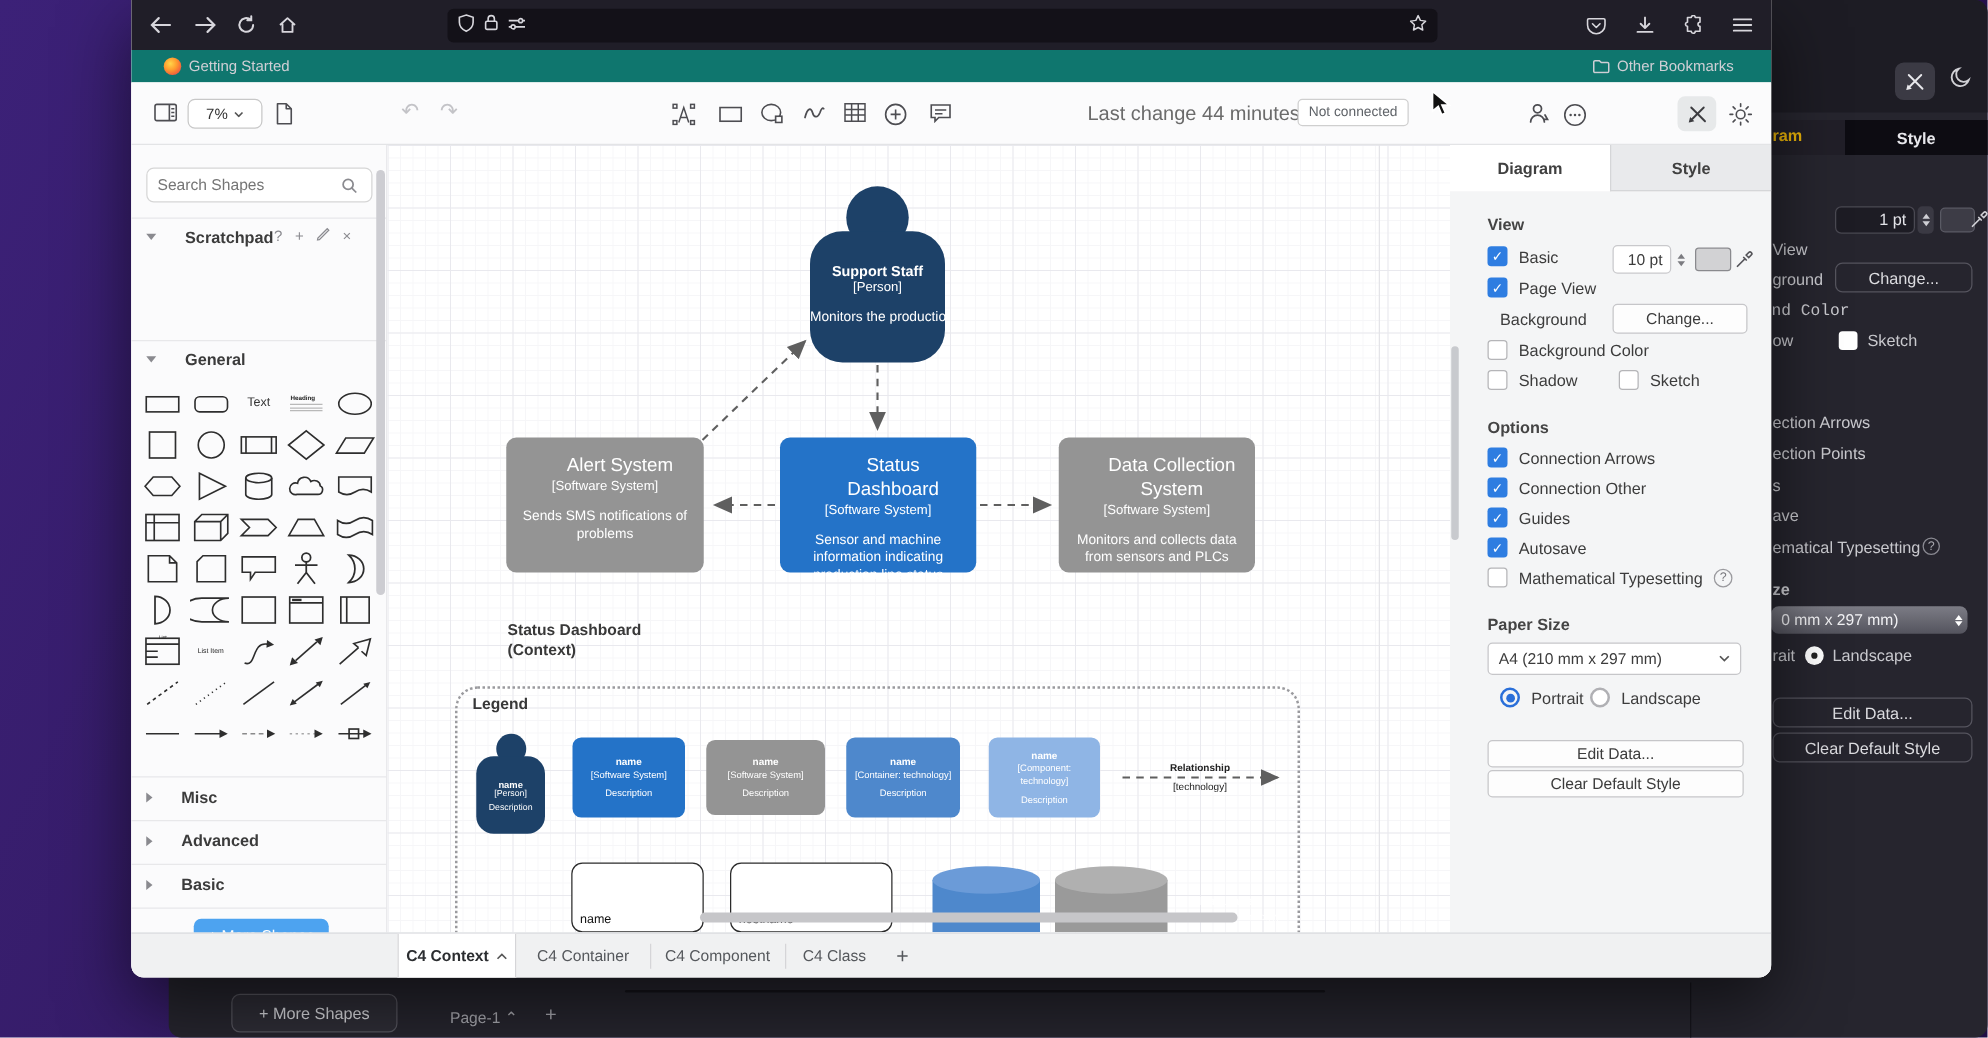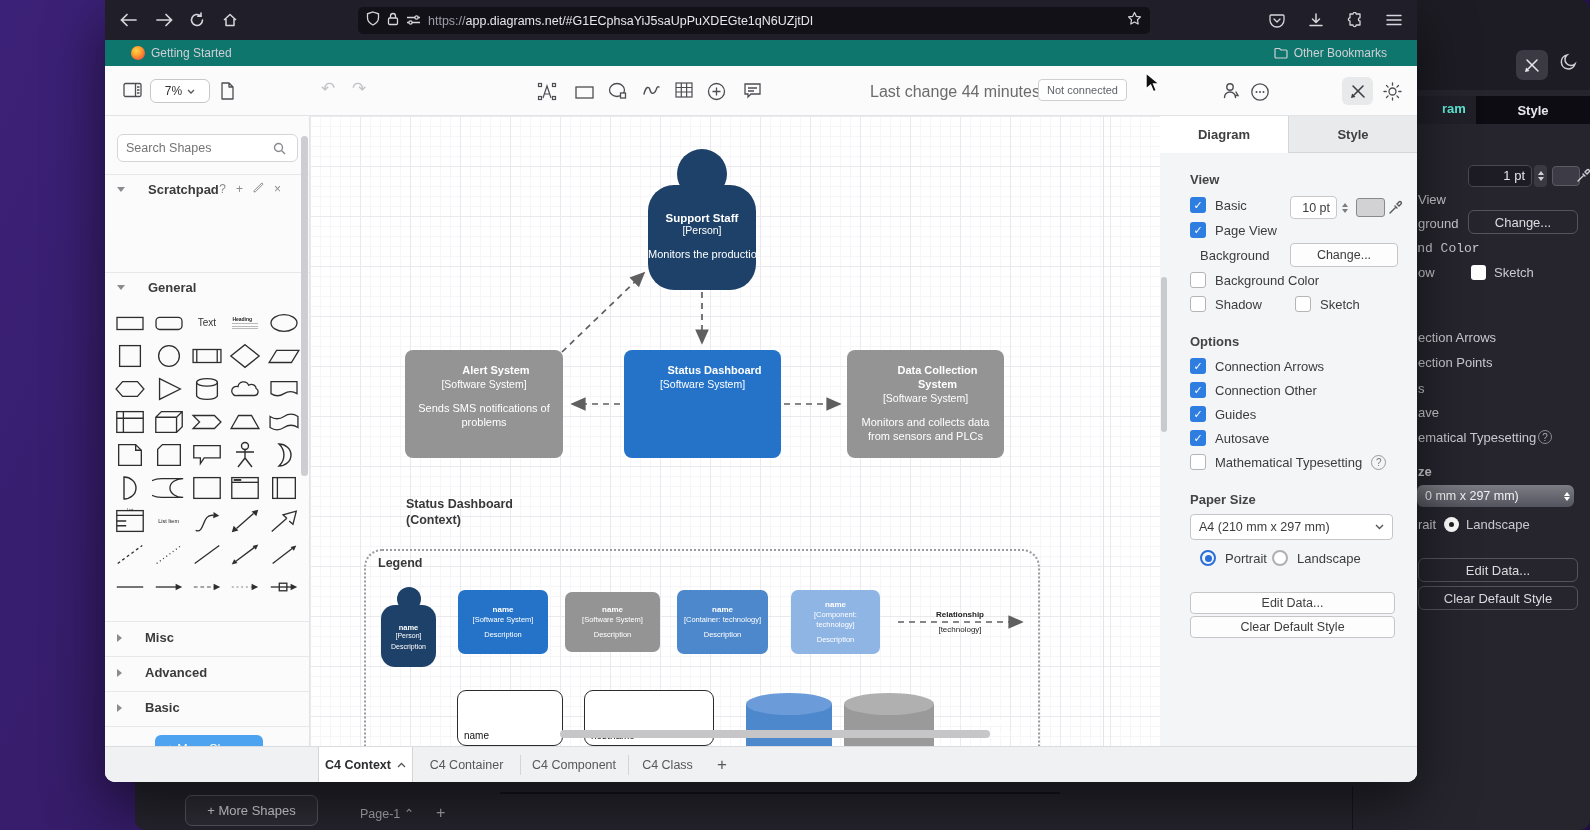--- a/index.html
+++ b/index.html
@@ -6,21 +6,21 @@
   html,body { width:1590px; height:830px; overflow:hidden; font-family:"Liberation Sans",sans-serif; }
   .desktop { position:absolute; inset:0; background:linear-gradient(115deg,#3c2178 0%,#331a62 35%,#2a1253 62%,#200d44 100%); }
 
   
   .bgwin { position:absolute; left:135px; top:0; width:1455px; height:830px; background:#26252e; border-radius:10px; }
   .bgwin .titlebar { position:absolute; left:0; top:0; right:0; height:90px; background:#1d1c24; border-radius:10px 10px 0 0; }
   .bg-sketch-btn { position:absolute; left:1381px; top:50px; width:32px; height:30px; background:#3b3a44; border-radius:7px; display:flex; align-items:center; justify-content:center; }
   .bg-moon { position:absolute; left:1424px; top:52px; }
   .bgwin .tabrow { position:absolute; left:0; top:96px; right:0; height:28px; background:#211f28; }
   .bg-tab-style { position:absolute; left:1341px; top:0; width:114px; height:28px; background:#0d0c12; color:#e8e8ec; font-weight:bold; font-size:13px; display:flex; align-items:center; justify-content:center; }
-  .bg-tab-diagram { position:absolute; left:1283px; top:5px; color:#5eead4; font-weight:bold; font-size:13px;margin-left:24px; }
+  .bg-tab-diagram { position:absolute; left:1283px; top:5px; color:#eab308; font-weight:bold; font-size:13px; }
   .bgtext { position:absolute; color:#c9c9ce; font-size:13px; }
   .bgtext.b { font-weight:bold; color:#cfcfd4; }
   .bg-input { position:absolute; left:1333px; top:165px; width:64px; height:22px; background:#1d1c24; border:1px solid #4a4952; border-radius:5px; color:#e3e3e8; font-size:13px; text-align:right; padding:2px 6px; }
   .bg-stepper { position:absolute; left:1399px; top:165px; width:13px; height:22px; background:#3a3943; border-radius:4px; display:flex; flex-direction:column; align-items:center; justify-content:center; gap:2px; }
   .bg-swatch { position:absolute; left:1403px; top:166px; width:28px; height:20px; background:#3d3c46; border:1px solid #5a5a64; border-radius:4px; margin-left:14px; }
   .bg-drop { position:absolute; left:1441px; top:168px; color:#d0d0d5; }
   .bg-btn { position:absolute; height:24px; border:1px solid #55545e; border-radius:6px; color:#dcdce0; font-size:13px; display:flex; align-items:center; justify-content:center; background:transparent; }
   .bg-check { position:absolute; width:15px; height:15px; background:#ffffff; border-radius:3px; }
   .bg-help { position:absolute; width:14px; height:14px; border:1px solid #8a8a92; border-radius:50%; color:#a9a9b0; font-size:10px; display:flex; align-items:center; justify-content:center; }
   .bg-select { position:absolute; left:1282px; top:485px; width:157px; height:22px; background:linear-gradient(#7c7c85,#54545e); border-radius:6px; color:#f1f1f4; font-size:12.5px; display:flex; align-items:center; padding-left:8px; }
@@ -87,21 +87,21 @@
   .canvas { position:relative; width:850px; height:630px; flex:none; overflow:hidden;
     background-color:#ffffff;
     background-image:
       linear-gradient(to right,#e9e9ee 1px,transparent 1px),
       linear-gradient(to bottom,#e9e9ee 1px,transparent 1px),
       linear-gradient(to right,#f6f6f8 1px,transparent 1px),
       linear-gradient(to bottom,#f6f6f8 1px,transparent 1px);
     background-size:50px 50px,50px 50px,10px 10px,10px 10px; }
   .pagebreak { position:absolute; left:793px; top:0; width:1px; height:630px; background:#e4e4e8; }
   .node { position:absolute; border-radius:8px; color:#fff; text-align:center; display:flex; flex-direction:column; align-items:center; padding:14px 8px 0; }
-  .node .ttl { font-weight:bold; font-size:11px; line-height:1.25;margin-left:24px; }
+  .node .ttl { font-weight:normal; font-size:15px; line-height:1.25;margin-left:24px; }
   .node .typ { font-size:10.5px; line-height:1.3; }
   .node .dsc { font-size:11px; line-height:1.25; margin-top:11px; }
   .person-head { position:absolute; left:367px; top:33px; width:50px; height:50px; border-radius:50%; }
   .person-body { position:absolute; left:338px; top:69px; width:108px; height:105px; border-radius:26px; color:#fff; text-align:center; overflow:hidden; padding-top:27px; }
   .person-body .ttl { font-weight:bold; font-size:11.5px; }
   .person-body .typ { font-size:10.5px; }
   .person-body .dsc { font-size:11px; margin-top:12px; white-space:nowrap; }
   .ctx-label { position:absolute; left:96px; top:380px; font-size:12.5px; font-weight:bold; color:#383838; line-height:1.3; }
   .legendbox { position:absolute; left:54px; top:433px; width:676px; height:300px; border:2px dotted #9a9a9e; border-radius:18px; }
   .legend-title { position:absolute; left:68px; top:440px; font-size:12.5px; font-weight:bold; color:#383838; }
@@ -260,21 +260,20 @@
         <span>
           <svg width="15" height="12" viewBox="0 0 15 12">
               <g stroke="#d7d6dc" stroke-width="1.3" fill="none">
                 <path d="M1,3.5 h8 M12,3.5 h2"></path>
                 <circle cx="10.5" cy="3.5" r="1.6"></circle>
                 <path d="M1,8.5 h2 M6,8.5 h8"></path>
                 <circle cx="4.5" cy="8.5" r="1.6"></circle>
               </g>
             </svg>
         </span>
-        <span class="url-text"><span class="dim">https://</span><span>app.diagrams.net</span><span>/#G1ECphsaYiJ5saUpPuXDEGte1qN6UZjtDI</span></span>
         <span class="url-star">
           <svg width="15" height="15" viewBox="0 0 15 15">
               <path d="M7.5,1.5 l1.8,3.8 4.2,0.6 -3,2.9 0.7,4.2 -3.7,-2 -3.7,2 0.7,-4.2 -3,-2.9 4.2,-0.6 z" stroke="#d7d6dc" stroke-width="1.2" fill="none" stroke-linejoin="round"></path>
             </svg>
         </span>
       </div>
       <div class="nav-right">
         <span class="nav-icon">
           <svg width="16" height="15" viewBox="0 0 16 15">
               <path d="M2,2 h12 a1,1 0 0 1 1,1 v4 a7,7 0 0 1 -14,0 v-4 a1,1 0 0 1 1,-1 z M5,6 l3,3 3,-3" stroke="#d7d6dc" stroke-width="1.3" fill="none" stroke-linecap="round" stroke-linejoin="round"></path>
@@ -761,20 +760,21 @@
           </div>
 
           <div class="node" style="left:95px;top:234px;width:158px;height:108px;background:#949494;">
             <div class="ttl">Alert System</div>
             <div class="typ">[Software System]</div>
             <div class="dsc">Sends SMS notifications of problems</div>
           </div>
           <div class="node" style="left:314px;top:234px;width:157px;height:108px;background:#2473c8;">
             <div class="ttl">Status Dashboard</div>
             <div class="typ">[Software System]</div>
+            <div class="dsc">Sensor and machine information indicating production line status</div>
           </div>
           <div class="node" style="left:537px;top:234px;width:157px;height:108px;background:#949494;">
             <div class="ttl">Data Collection System</div>
             <div class="typ">[Software System]</div>
             <div class="dsc">Monitors and collects data from sensors and PLCs</div>
           </div>
 
           <div class="ctx-label">
             <div>Status Dashboard</div>
             <div>(Context)</div>

